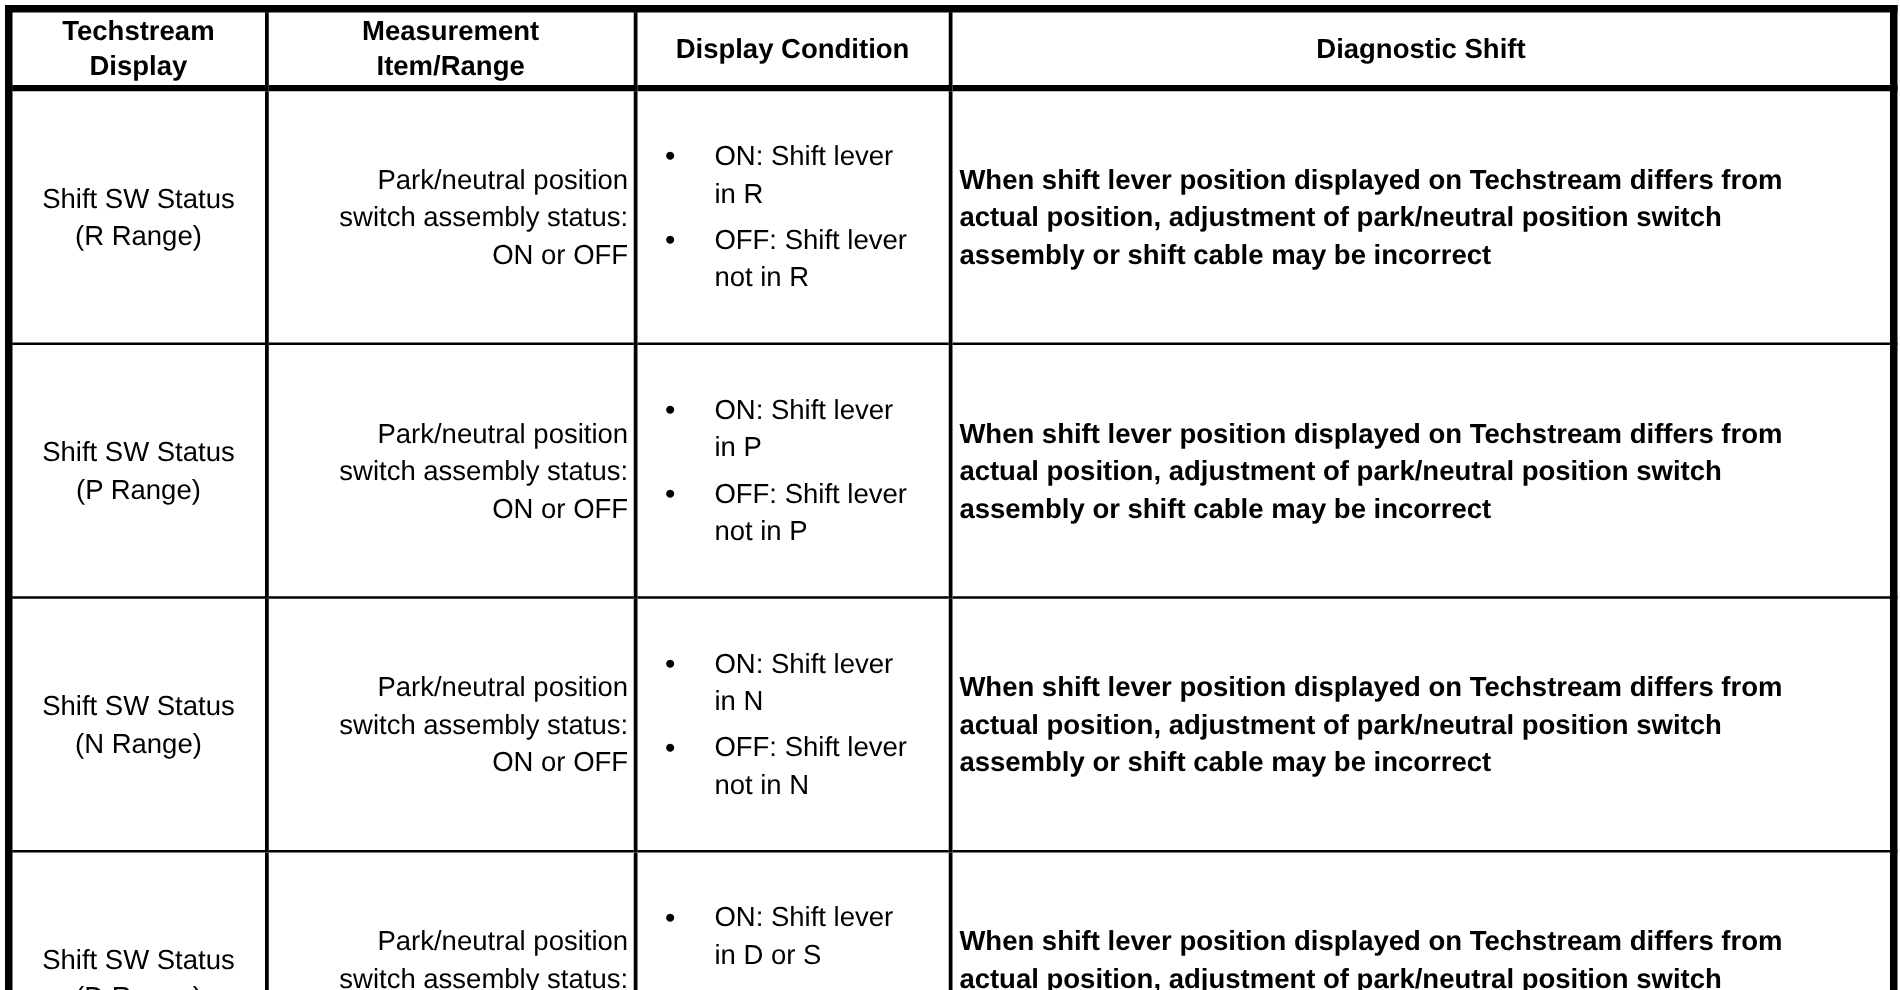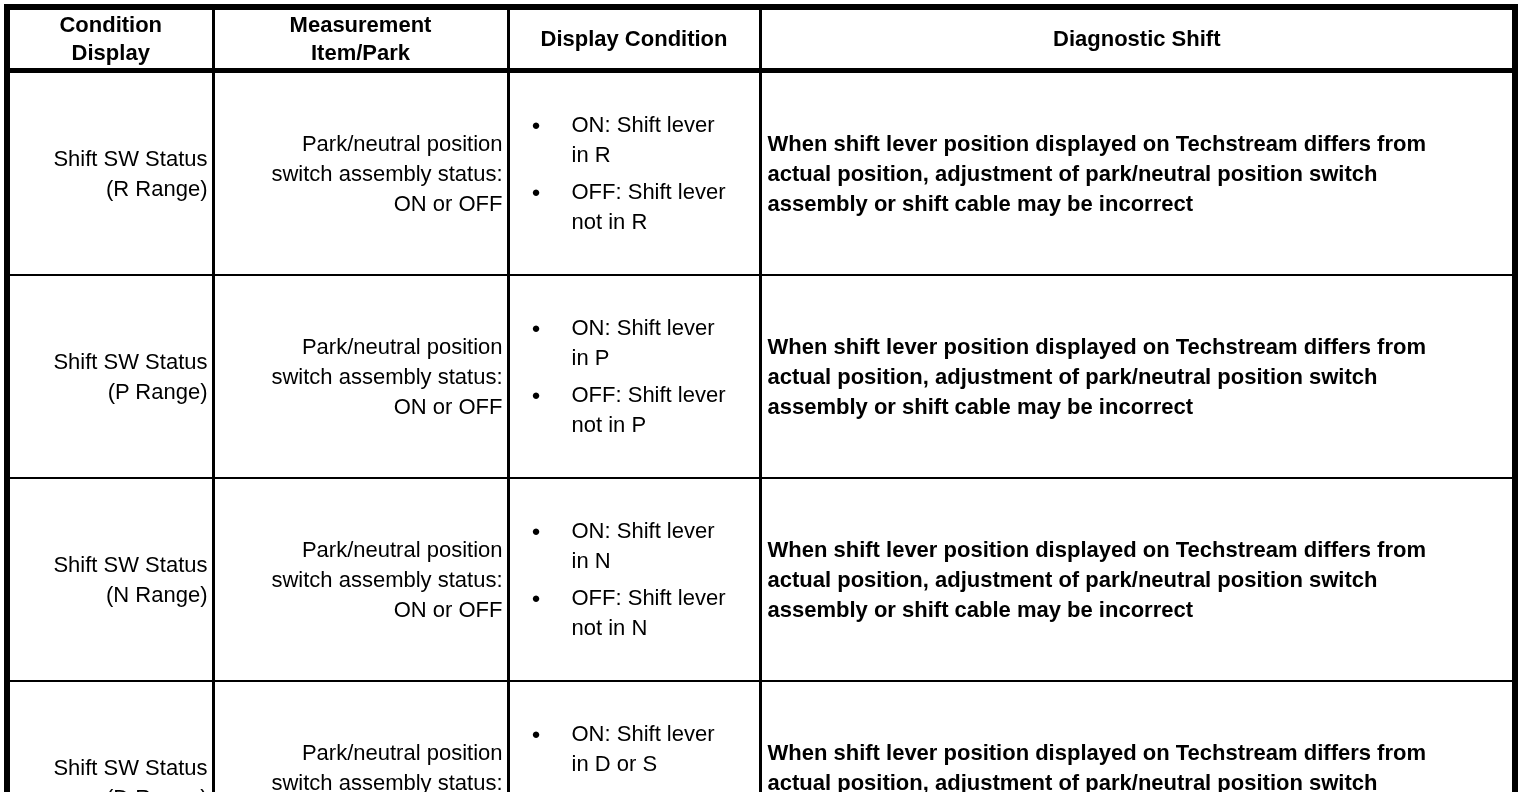--- a/index.html
+++ b/index.html
@@ -45,21 +45,21 @@
     line-height: 28px;
   }
   tbody tr { height: 135px; }
   tbody tr:last-child { height: 170px; }
 
   td {
     font-size: 22px;
     line-height: 30px;
     white-space: pre-line;
   }
-  td.cell-display { text-align: right; padding: 0 4px; }
+  td.cell-display { text-align: center; padding: 0 4px; }
   td.cell-measurement { text-align: right; padding: 0 4px 0 8px; }
   td.cell-condition { padding: 0 2px 0 0; }
   td.cell-note { text-align: left; padding: 0 6px 0 6px; font-weight: bold; }
 
   ul.conditions {
     list-style: none;
     margin: 0;
     padding: 0 0 0 22px;
   }
   ul.conditions li {
@@ -80,24 +80,24 @@
 
 <table class="diag">
   <colgroup>
     <col class="c1">
       <col class="c2">
       <col class="c3">
       <col class="c4">
   </colgroup>
   <thead>
     <tr>
-      <th>Condition
+      <th>Techstream
 Display</th>
       <th>Measurement
-Item/Park</th>
+Item/Range</th>
       <th>Display Condition</th>
       <th>Diagnostic Shift</th>
     </tr>
   </thead>
   <tbody id="tbody">
   <tr>
     <td class="cell-display">Shift SW Status
 (R Range)</td>
     <td class="cell-measurement">Park/neutral position
 switch assembly status:

